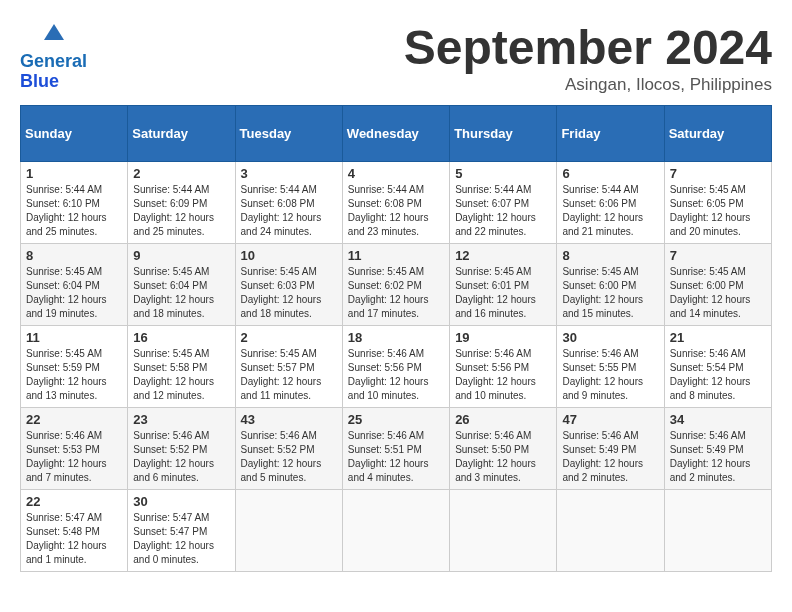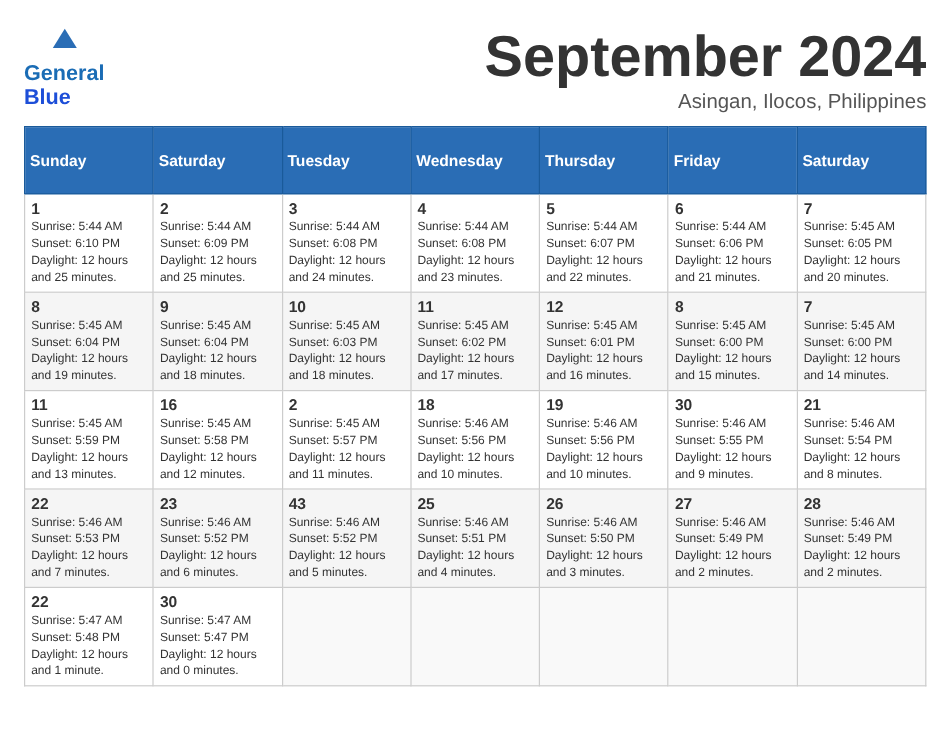--- a/index.html
+++ b/index.html
@@ -329,29 +329,29 @@
       </td>
         <td>
         <span class="day-num">26</span>
         <div class="day-info">
           Sunrise: 5:46 AM<br>
           Sunset: 5:50 PM<br>
           Daylight: 12 hours and 3 minutes.
         </div>
       </td>
         <td>
-        <span class="day-num">27</span>
+        <span class="day-num">47</span>
         <div class="day-info">
           Sunrise: 5:46 AM<br>
           Sunset: 5:49 PM<br>
           Daylight: 12 hours and 2 minutes.
         </div>
       </td>
         <td>
-        <span class="day-num">28</span>
+        <span class="day-num">34</span>
         <div class="day-info">
           Sunrise: 5:46 AM<br>
           Sunset: 5:49 PM<br>
           Daylight: 12 hours and 2 minutes.
         </div>
       </td>
       </tr>
       <tr>
         <td>
         <span class="day-num">22</span>

